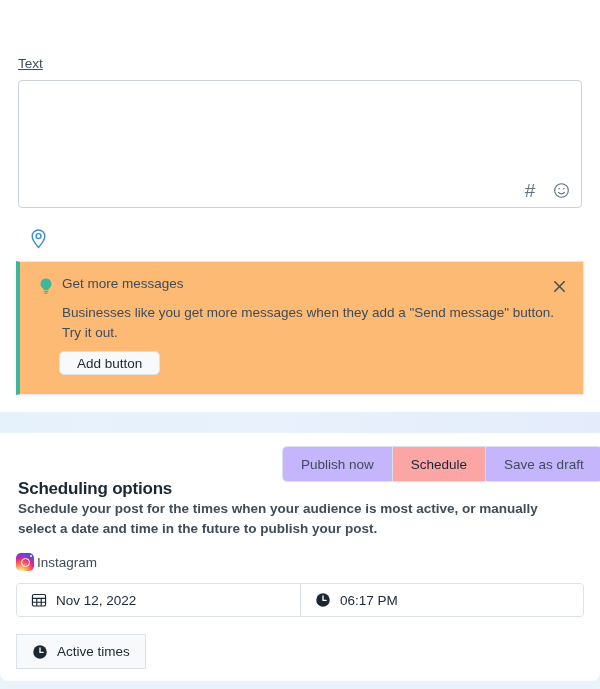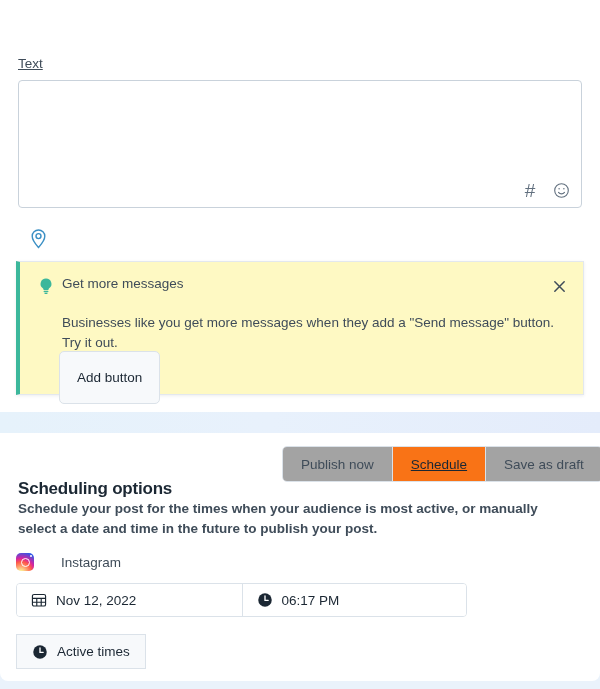--- a/index.html
+++ b/index.html
@@ -145,21 +145,21 @@
     cursor: pointer;
   }
 
   
   #tip-banner {
     position: absolute;
     left: 16px;
     top: 261px;
     width: 568px;
     height: 134px;
-    background: #fef9c3;
+    background: #fdba74;
     border: 1px solid #e3e8ee;
     border-left: 4px solid #3cb79b;
     border-radius: 0;
     box-shadow: 0 1px 3px rgba(27,39,51,0.08);
   }
 
   #tip-bulb-icon {
     position: absolute;
     left: 17px;
     top: 15px;
@@ -176,41 +176,40 @@
   }
 
   #tip-body {
     position: absolute;
     left: 42px;
     top: 41px;
     width: 500px;
     font-size: 13.5px;
     color: #3f4c59;
     line-height: 20px;
-    margin-top: 10px;
   }
 
   #tip-close-button {
     position: absolute;
     right: 12px;
     top: 12px;
     width: 24px;
     height: 24px;
     display: flex;
     align-items: center;
     justify-content: center;
     cursor: pointer;
     color: #3f4c59;
   }
 
   #add-button {
     position: absolute;
     left: 39px;
     top: 89px;
-    height: 53px;
+    height: 24px;
     padding: 0 17px;
     background: #f7f9fb;
     border: 1px solid #dbe2e9;
     border-radius: 5px;
     font-family: "Liberation Sans", sans-serif;
     font-size: 13.5px;
     color: #1b2733;
     cursor: pointer;
   }
 
@@ -235,48 +234,47 @@
   }
 
   .seg-btn {
     display: flex;
     align-items: center;
     justify-content: center;
     padding: 0 18px;
     font-family: "Liberation Sans", sans-serif;
     font-size: 13.5px;
     color: #3f4c59;
-    background: #a3a3a3;
+    background: #c4b5fd;
     border: 0;
     border-right: 1px solid #dbe2e9;
     cursor: pointer;
     white-space: nowrap;
   }
   .seg-btn:last-child { border-right: 0; }
   .seg-btn.active {
-    background: #f97316;
-    color: #1b2733;
-    text-decoration: underline;
+    background: #fca5a5;
+    color: #1b2733;
   }
 
   #scheduling-description {
     position: absolute;
     left: 18px;
     top: 66px;
     width: 552px;
     font-weight: bold;
   }
 
   #network-row {
     position: absolute;
     left: 16px;
     top: 120px;
     display: flex;
     align-items: center;
-    gap: 27px;
+    gap: 3px;
   }
 
   #instagram-icon {
     width: 18px;
     height: 18px;
     border-radius: 5px;
     background:
       radial-gradient(circle at 28% 107%, #fdf497 0%, #fdf497 5%, #fd5949 45%, #d6249f 60%, #285AEB 90%);
     display: flex;
     align-items: center;
@@ -301,21 +299,21 @@
 
   #network-label {
     font-size: 13.5px;
     color: #3f4c59;
   }
 
   #datetime-row {
     position: absolute;
     left: 16px;
     top: 150px;
-    width: 451px;
+    width: 568px;
     height: 34px;
     display: flex;
     border: 1px solid #dbe2e9;
     border-radius: 4px;
     overflow: hidden;
     background: #fff;
   }
 
   .dt-field {
     flex: 1 1 50%;

